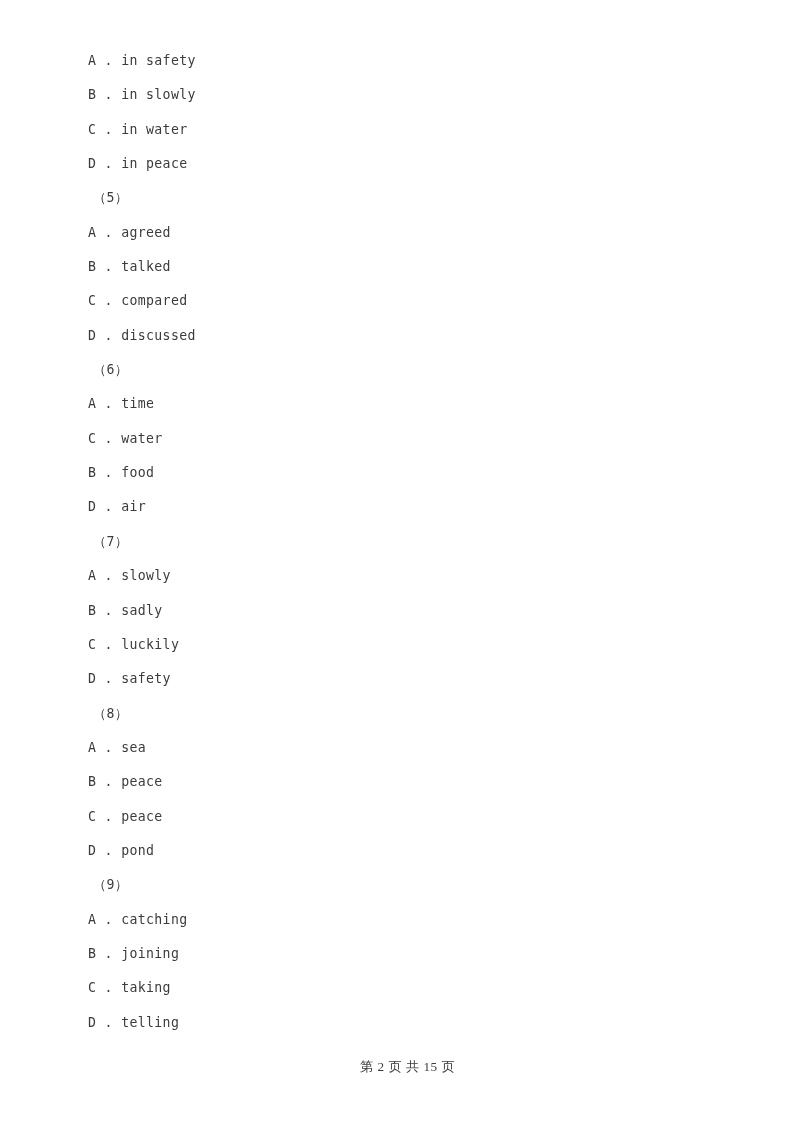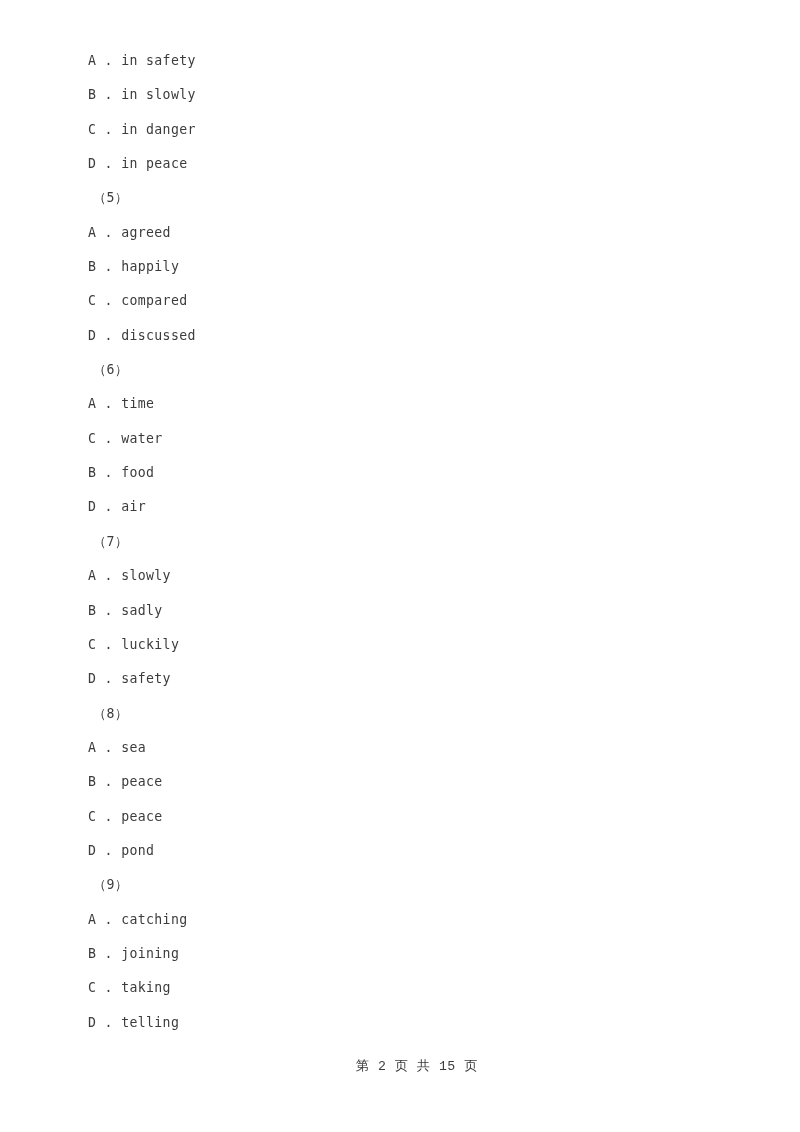--- a/index.html
+++ b/index.html
@@ -41,39 +41,39 @@
   .footer {
     position: absolute;
     left: 0;
     top: 1031px;
     width: 800px;
     text-align: center;
     color: #3c3c3c;
     font-size: 13.2px;
     line-height: 24px;
     white-space: pre;
-    font-family: Liberation Mono, monospace;
+    font-family: Liberation Serif, serif;
     letter-spacing: 0.5px;
   }
 </style>
 </head>
 <body>
 
 <div class="page">
 
   <div class="content">
     <div class="spacer-top"></div>
     <div id="lines-host">
         <div class="line option">A . in safety</div>
         <div class="line option">B . in slowly</div>
-        <div class="line option">C . in danger</div>
+        <div class="line option">C . in water</div>
         <div class="line option">D . in peace</div>
         <div class="line qnum">（5）</div>
         <div class="line option">A . agreed</div>
-        <div class="line option">B . happily</div>
+        <div class="line option">B . talked</div>
         <div class="line option">C . compared</div>
         <div class="line option">D . discussed</div>
         <div class="line qnum">（6）</div>
         <div class="line option">A . time</div>
         <div class="line option">C . water</div>
         <div class="line option">B . food</div>
         <div class="line option">D . air</div>
         <div class="line qnum">（7）</div>
         <div class="line option">A . slowly</div>
         <div class="line option">B . sadly</div>

